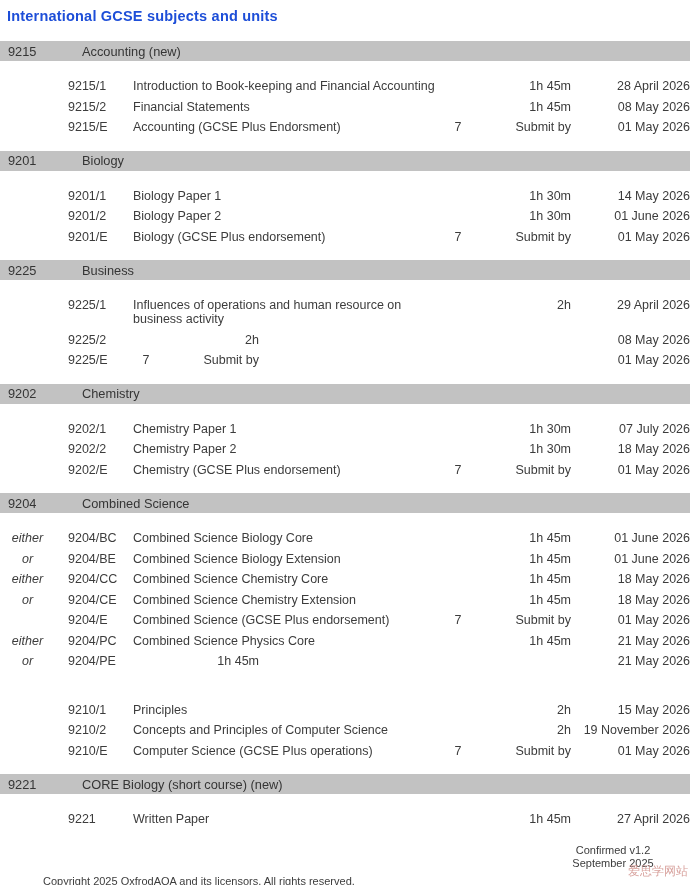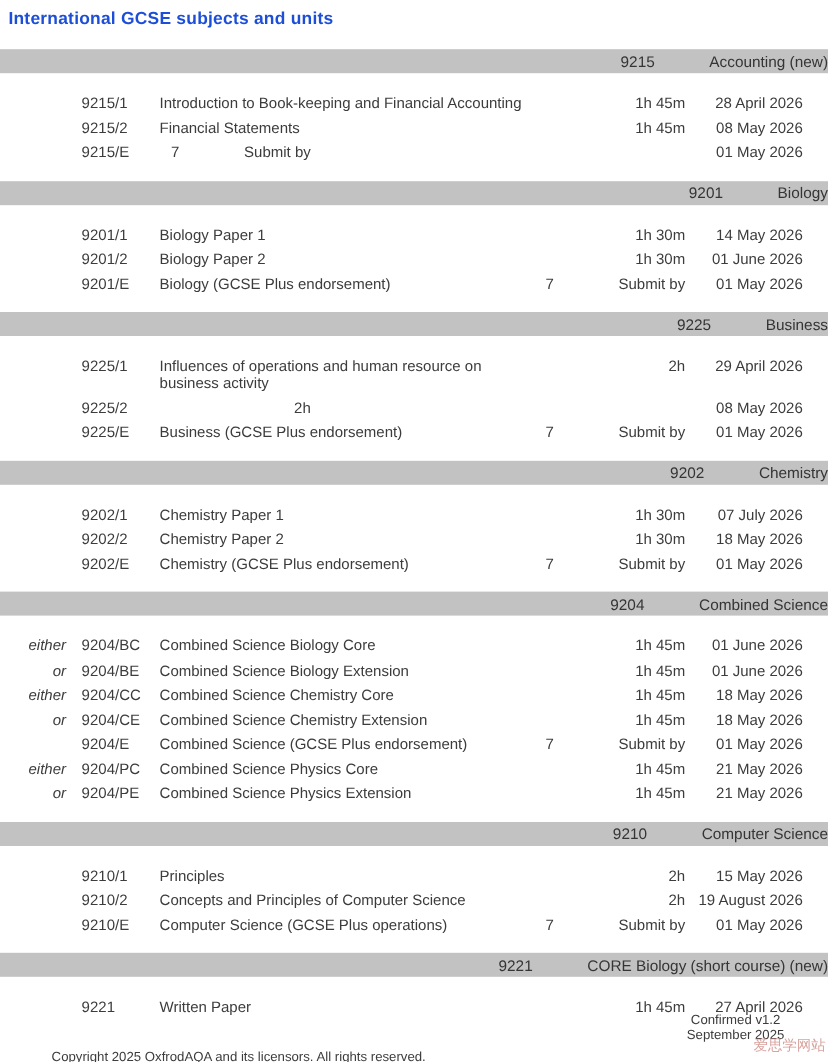--- a/index.html
+++ b/index.html
@@ -21,37 +21,36 @@
     letter-spacing: 0.2px;
   }
   #sections { margin-top: 17px; }
   .section-bar {
     height: 20px;
     background: var(--bar-color, #c2c2c2);
     display: flex;
     align-items: center;
     font-size: 12.8px;
     color: #353535;
-    justify-content: flex-end;
   }
   .sec-code { margin-left: 8px; width: 74px; }
   .rows { padding: 15px 0 13px 0; }
   .row {
     display: flex;
     align-items: flex-start;
     padding: 3px 0 3.5px 0;
     font-size: 12.5px;
     line-height: 14px;
   }
-  .c-prefix { width: 55px; text-align: right; font-style: italic; white-space: pre; }
+  .c-prefix { width: 55px; text-align: center; font-style: italic; white-space: pre; }
   .c-unit   { width: 65px; margin-left: 13px; white-space: pre; }
   .c-title  { width: 312px; white-space: pre; }
   .c-seven  { width: 26px; text-align: center; white-space: pre; }
   .c-duration { width: 100px; text-align: right; white-space: pre; }
-  .c-date   { flex: 1; text-align: right; padding-right: 21px; white-space: pre; }
+  .c-date   { flex: 1; text-align: right; white-space: pre; }
   .footer-copyright {
     position: absolute; left: 43px; top: 875px;
     font-size: 11px; line-height: 12px; color: #3c3c3c;
   }
   .footer-confirmed {
     position: absolute; left: 553px; top: 844px; width: 120px;
     text-align: center; font-size: 11px; line-height: 12px; color: #3c3c3c;
   }
   .footer-date {
     position: absolute; left: 553px; top: 857px; width: 120px;
@@ -91,20 +90,21 @@
     <span class="c-unit">9215/2</span>
     <span class="c-title">Financial Statements</span>
     <span class="c-seven"></span>
     <span class="c-duration">1h 45m</span>
     <span class="c-date">08 May 2026</span>
   </div>
 
   <div class="row">
     <span class="c-prefix"></span>
     <span class="c-unit">9215/E</span>
+    <span class="c-title">Accounting (GCSE Plus Endorsment)</span>
     <span class="c-seven">7</span>
     <span class="c-duration">Submit by</span>
     <span class="c-date">01 May 2026</span>
   </div>
 </div>
   </section>
 
   <section class="subject-section">
     <div class="section-bar">
       <span class="sec-code">9201</span>
@@ -160,21 +160,20 @@
     <span class="c-prefix"></span>
     <span class="c-unit">9225/2</span>
     <span class="c-seven"></span>
     <span class="c-duration">2h</span>
     <span class="c-date">08 May 2026</span>
   </div>
 
   <div class="row">
     <span class="c-prefix"></span>
     <span class="c-unit">9225/E</span>
-    <span class="c-title">Business (GCSE Plus endorsement)</span>
     <span class="c-seven">7</span>
     <span class="c-duration">Submit by</span>
     <span class="c-date">01 May 2026</span>
   </div>
 </div>
   </section>
 
   <section class="subject-section">
     <div class="section-bar">
       <span class="sec-code">9202</span>
@@ -266,50 +265,45 @@
     <span class="c-unit">9204/PC</span>
     <span class="c-title">Combined Science Physics Core</span>
     <span class="c-seven"></span>
     <span class="c-duration">1h 45m</span>
     <span class="c-date">21 May 2026</span>
   </div>
 
   <div class="row">
     <span class="c-prefix">or</span>
     <span class="c-unit">9204/PE</span>
-    <span class="c-title">Combined Science Physics Extension</span>
     <span class="c-seven"></span>
     <span class="c-duration">1h 45m</span>
     <span class="c-date">21 May 2026</span>
   </div>
 </div>
   </section>
 
   <section class="subject-section">
-    <div class="section-bar">
-      <span class="sec-code">9210</span>
-      <span class="sec-name">Computer Science</span>
-    </div>
     <div class="rows">
   <div class="row">
     <span class="c-prefix"></span>
     <span class="c-unit">9210/1</span>
     <span class="c-title">Principles</span>
     <span class="c-seven"></span>
     <span class="c-duration">2h</span>
     <span class="c-date">15 May 2026</span>
   </div>
 
   <div class="row">
     <span class="c-prefix"></span>
     <span class="c-unit">9210/2</span>
     <span class="c-title">Concepts and Principles of Computer Science</span>
     <span class="c-seven"></span>
     <span class="c-duration">2h</span>
-    <span class="c-date">19 August 2026</span>
+    <span class="c-date">19 November 2026</span>
   </div>
 
   <div class="row">
     <span class="c-prefix"></span>
     <span class="c-unit">9210/E</span>
     <span class="c-title">Computer Science (GCSE Plus operations)</span>
     <span class="c-seven">7</span>
     <span class="c-duration">Submit by</span>
     <span class="c-date">01 May 2026</span>
   </div>

